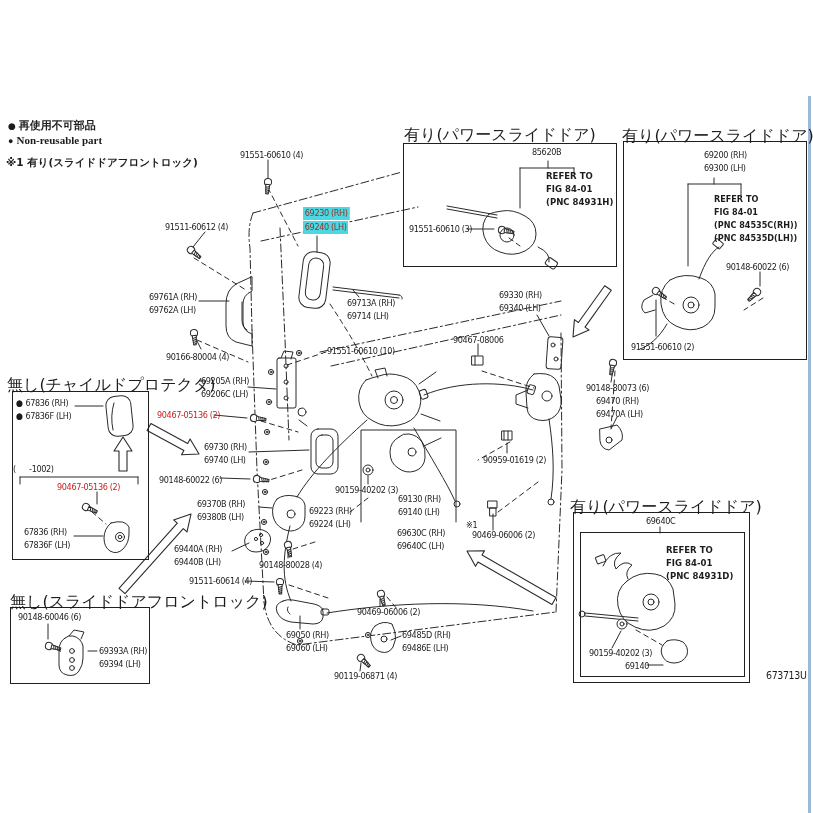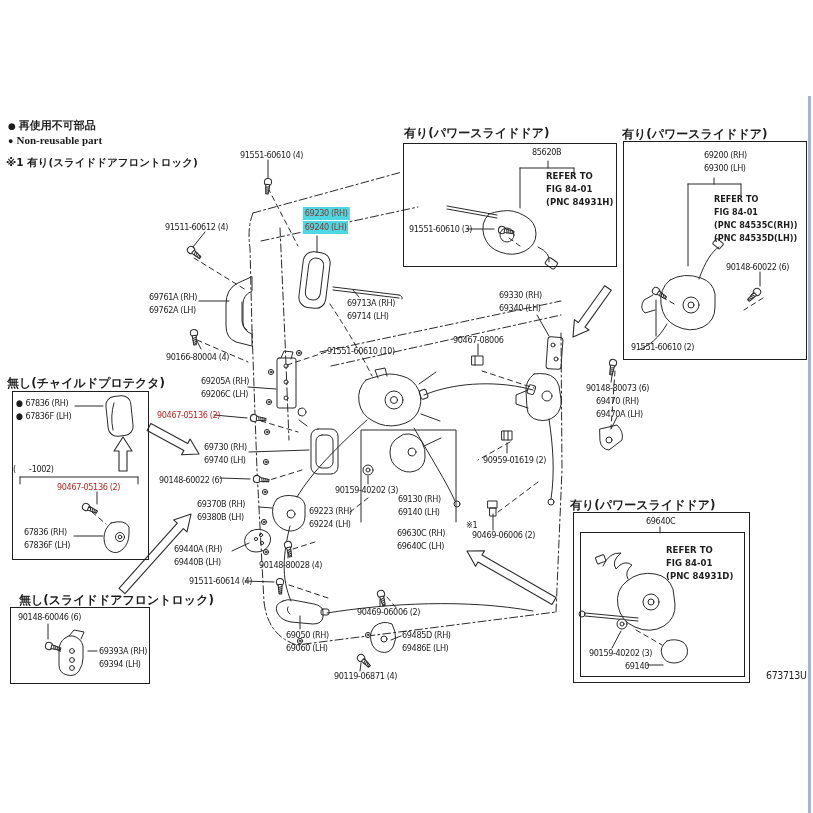--- a/index.html
+++ b/index.html
@@ -6,21 +6,21 @@
   #stage{position:relative;width:813px;height:813px;background:#fff;overflow:hidden;
          font-family:"DejaVu Sans",sans-serif;color:var(--ink);}
   svg{position:absolute;left:0;top:0;}
   .pl{position:absolute;font-size:9px;line-height:13px;letter-spacing:-0.4px;white-space:nowrap;
       transform:scaleX(0.9);transform-origin:0 0;color:var(--ink);}
   .pl span{display:block;}
   .inline span{display:inline;}
   .dot{margin-right:3px;font-size:9px;}
   .leg{font-weight:bold;font-size:11px;transform:none;letter-spacing:0;}
   .leg2{font-weight:bold;font-size:10.5px;transform:none;letter-spacing:0;}
-  .jt{position:absolute;font-weight:bold;font-size:12px;letter-spacing:0;white-space:nowrap;color:var(--ink);}
+  .jt{position:absolute;font-weight:normal;font-size:16px;letter-spacing:0;white-space:nowrap;color:var(--ink);}
   .refer{font-weight:bold;font-size:9.5px;line-height:13px;letter-spacing:0;}
   .red{color:var(--red);}
   .hl span{display:table;background:var(--hlbg);color:var(--hltx);padding:0 2px;margin-bottom:1px;}
   .boxline{position:absolute;border:1px solid #1f1f1f;background:transparent;}
   .edge{position:absolute;}
 </style>
 </head>
 <body>
 
 <div id="stage">
@@ -358,21 +358,21 @@
 <div class="jt" style="left:7px;top:375px;">無し(チャイルドプロテクタ)</div>
 <div class="pl inline" style="left:16px;top:397px;"><span class="dot">●</span><span>67836 (RH)</span></div>
 <div class="pl inline" style="left:16px;top:410px;"><span class="dot">●</span><span>67836F (LH)</span></div>
 <div class="pl" style="left:13px;top:463px;">(&nbsp;&nbsp;&nbsp;&nbsp;&nbsp;&nbsp;-1002)</div>
 <div class="pl red" style="left:57px;top:481px;">90467-05136 (2)</div>
 <div class="pl" style="left:24px;top:526px;">
       <span>67836 (RH)</span>
       <span>67836F (LH)</span>
     </div>
 
-<div class="jt" style="left:19px;top:592px;">無し(スライドドアフロントロック)</div>
+<div class="jt" style="left:10px;top:592px;">無し(スライドドアフロントロック)</div>
 <div class="pl" style="left:18px;top:611px;">90148-60046 (6)</div>
 <div class="pl" style="left:99px;top:645px;">
       <span>69393A (RH)</span>
       <span>69394 (LH)</span>
     </div>
 
 <div class="jt" style="left:570px;top:497px;">有り(パワースライドドア)</div>
 <div class="pl" style="left:646px;top:515px;">69640C</div>
 <div class="pl refer" style="left:666px;top:543px;">
       <span>REFER TO</span>

